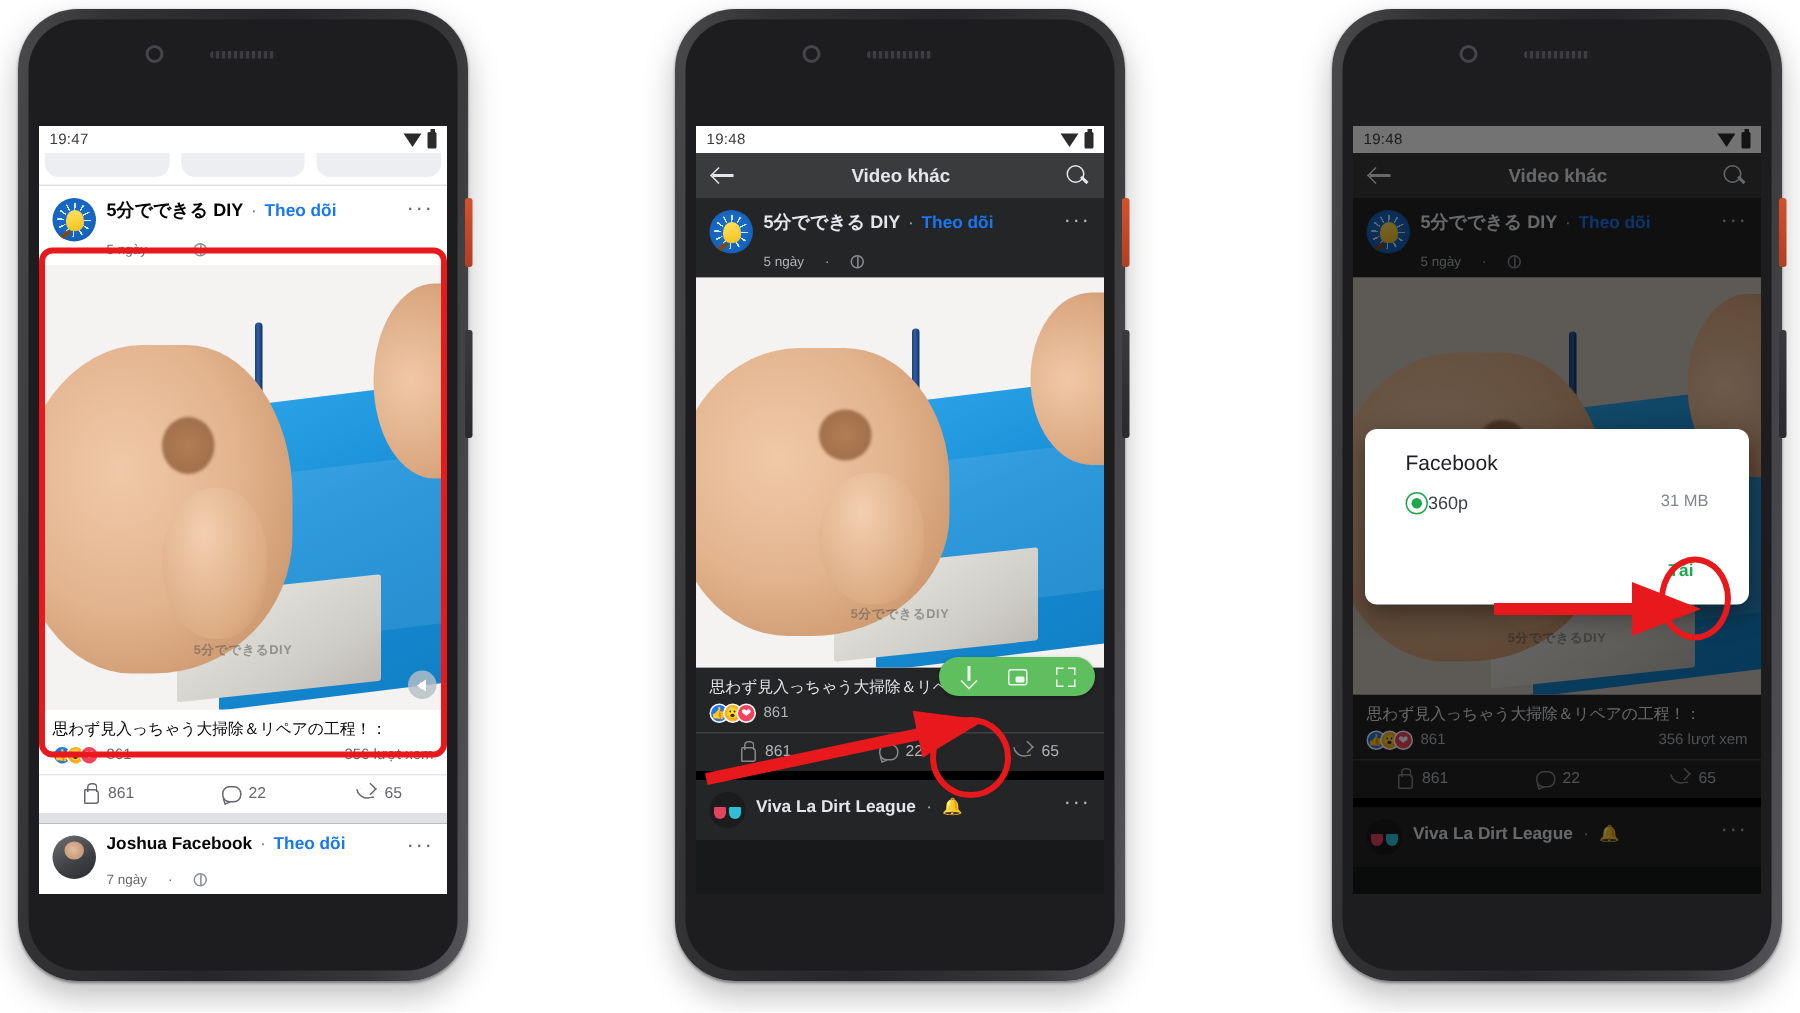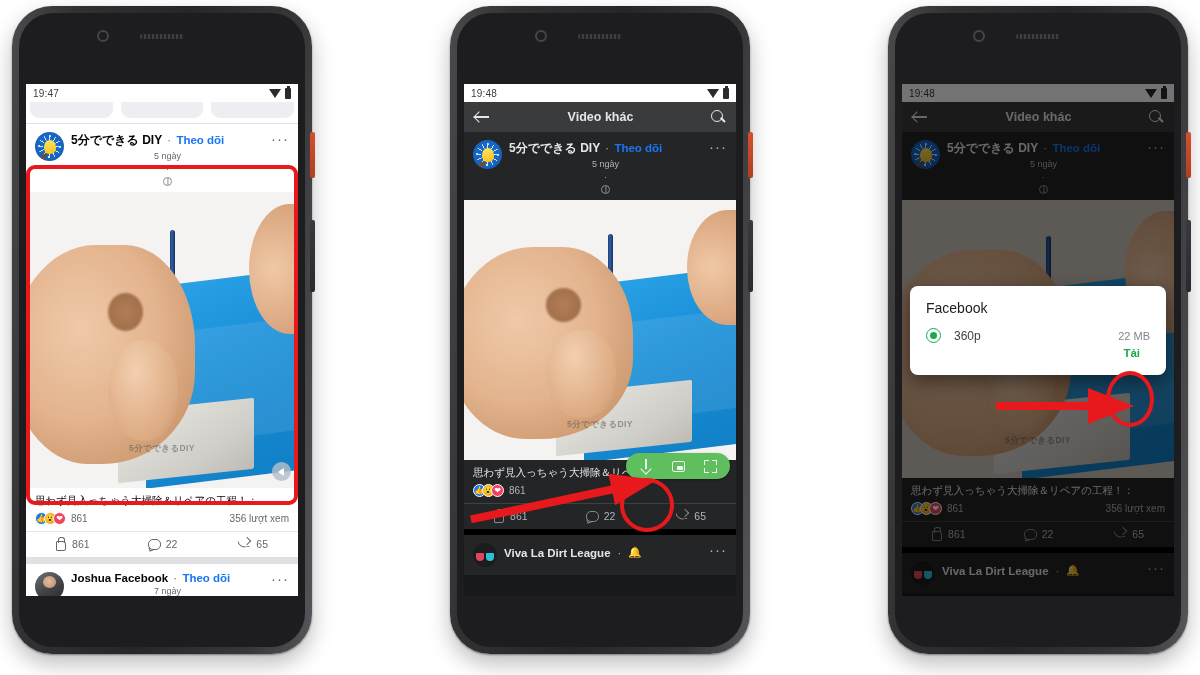--- a/index.html
+++ b/index.html
@@ -106,21 +106,21 @@
   }
   .avatar .pencil {
     position:absolute; left:2px; bottom:2px; width:11px; height:3px;
     background:#7a4a1e; transform: rotate(-38deg); border-radius:1px;
   }
   .ph-meta { flex: 1; min-width: 0; }
   .ph-line1 { font-size: 11.5px; font-weight: bold; color: #050505; white-space: nowrap; }
   .ph-line1 .jp { font-size: 12px; }
   .ph-dot { color: #65676b; font-weight: normal; margin: 0 2px; }
   .ph-follow { color: #1877f2; font-weight: bold; }
-  .ph-line2 { font-size: 9px; color: #65676b; margin-top: 2px; display: flex; align-items: center; gap: 3px; flex-direction: column; }
+  .ph-line2 { font-size: 9px; color: #65676b; margin-top: 12px; display: flex; align-items: center; gap: 14px; }
   .globe {
     width: 9px; height: 9px; border-radius: 50%; border: 1.2px solid #8a8d91; position: relative;
   }
   .globe::after {
     content:''; position:absolute; left:50%; top:0; width:1.2px; height:100%;
     background:#8a8d91; transform: translateX(-50%);
   }
   .kebab { color: #65676b; font-size: 15px; letter-spacing: 1px; line-height: 10px; flex-shrink: 0; padding-top:2px; }
 
   
@@ -332,32 +332,32 @@
   }
   .arrow { position: absolute; pointer-events: none; }
 
   
   .dim { position: absolute; inset: 0; background: rgba(0,0,0,.55); }
 
   
   .dlg {
     position: absolute; left: 8px; right: 8px; top: 202px;
     background: #fff; border-radius: 8px; box-shadow: 0 6px 18px rgba(0,0,0,.45);
-    padding: 14px 16px 12px;
+    padding: 14px 27px 12px;
   }
   .dlg-title { font-size: 14px; color: #202124; margin-bottom: 12px; }
-  .dlg-row { display: flex; align-items: center; gap: 13px; }
+  .dlg-row { display: flex; }
   .radio {
     width: 15px; height: 15px; border-radius: 50%; border: 1.8px solid #1ba94c;
     display: flex; align-items: center; justify-content: center; flex-shrink: 0;
   }
   .radio i { width: 7px; height: 7px; border-radius: 50%; background: #1ba94c; display:block; }
   .dlg-q { font-size: 12px; color: #3c4043; }
   .dlg-size { margin-left: auto; font-size: 11px; color: #80868b; }
-  .dlg-actions { display: flex; justify-content: flex-end; margin-top: 0; }
+  .dlg-actions { display: flex; justify-content: flex-end; margin-top: 28px; }
   .dlg-btn { font-size: 11.5px; color: #1ba94c; font-weight: bold; padding: 4px 10px; }
 </style>
 </head>
 <body>
 
 <div id="stage">
 
   <div class="phone" style="left:12px;">
     <div class="phone-shell"></div>
     <div class="phone-inner">
@@ -719,21 +719,21 @@
 
       <div class="dim"></div>
 
       <div class="dlg">
         <div class="dlg-title">Facebook</div>
         <div class="dlg-row">
           <span class="radio">
               <i></i>
             </span>
           <span class="dlg-q">360p</span>
-          <span class="dlg-size">22 MB</span>
+          <span class="dlg-size">31 MB</span>
         </div>
         <div class="dlg-actions">
           <span class="dlg-btn">Tải</span>
         </div>
       </div>
     </div>
 
     <svg class="arrow" style="left:104px; top:368px; width:160px; height:60px;" viewBox="0 0 160 60">
       <path d="M4 28 L96 28 L96 14 L142 32 L96 50 L96 36 L4 36 Z" fill="#e8191c"></path>
     </svg>

